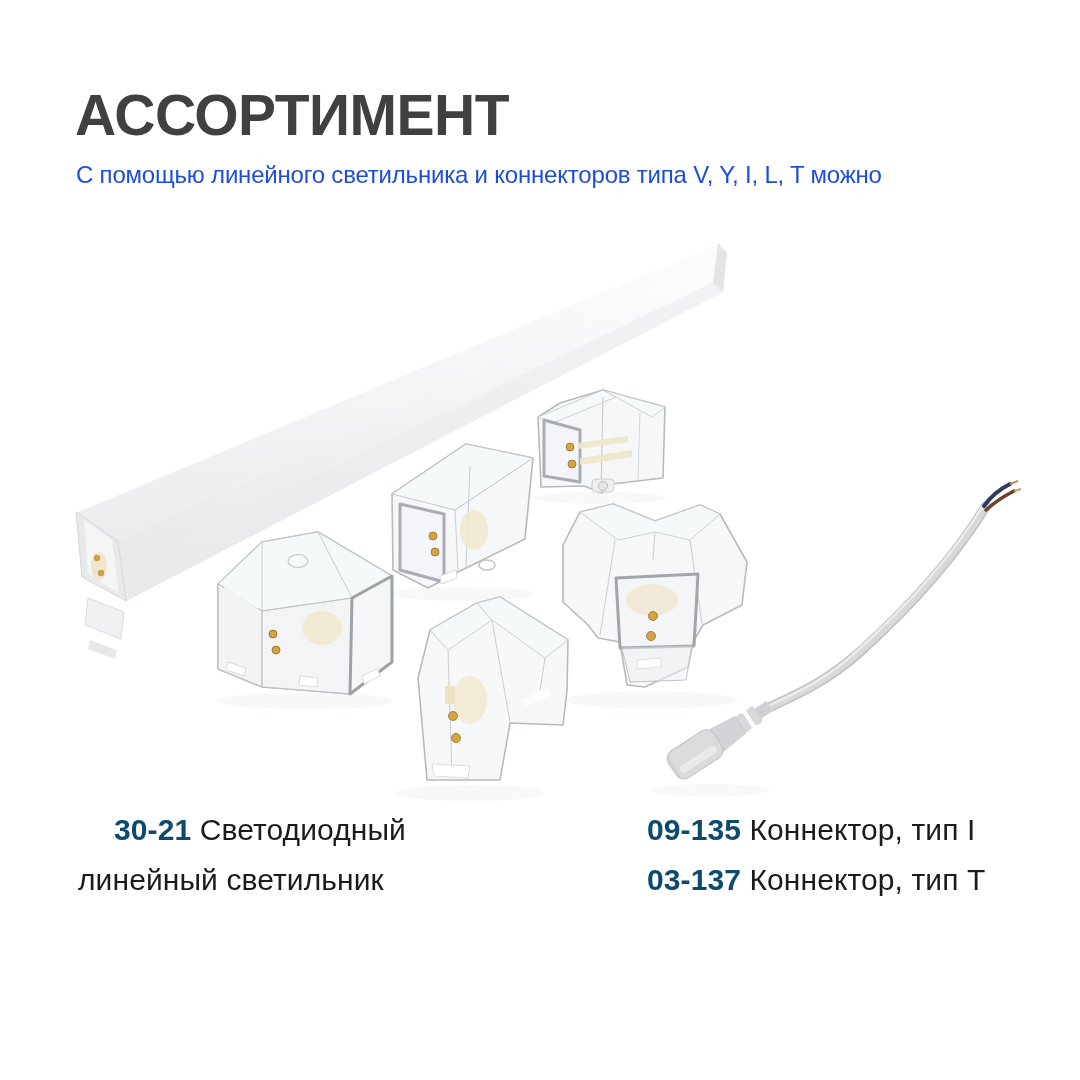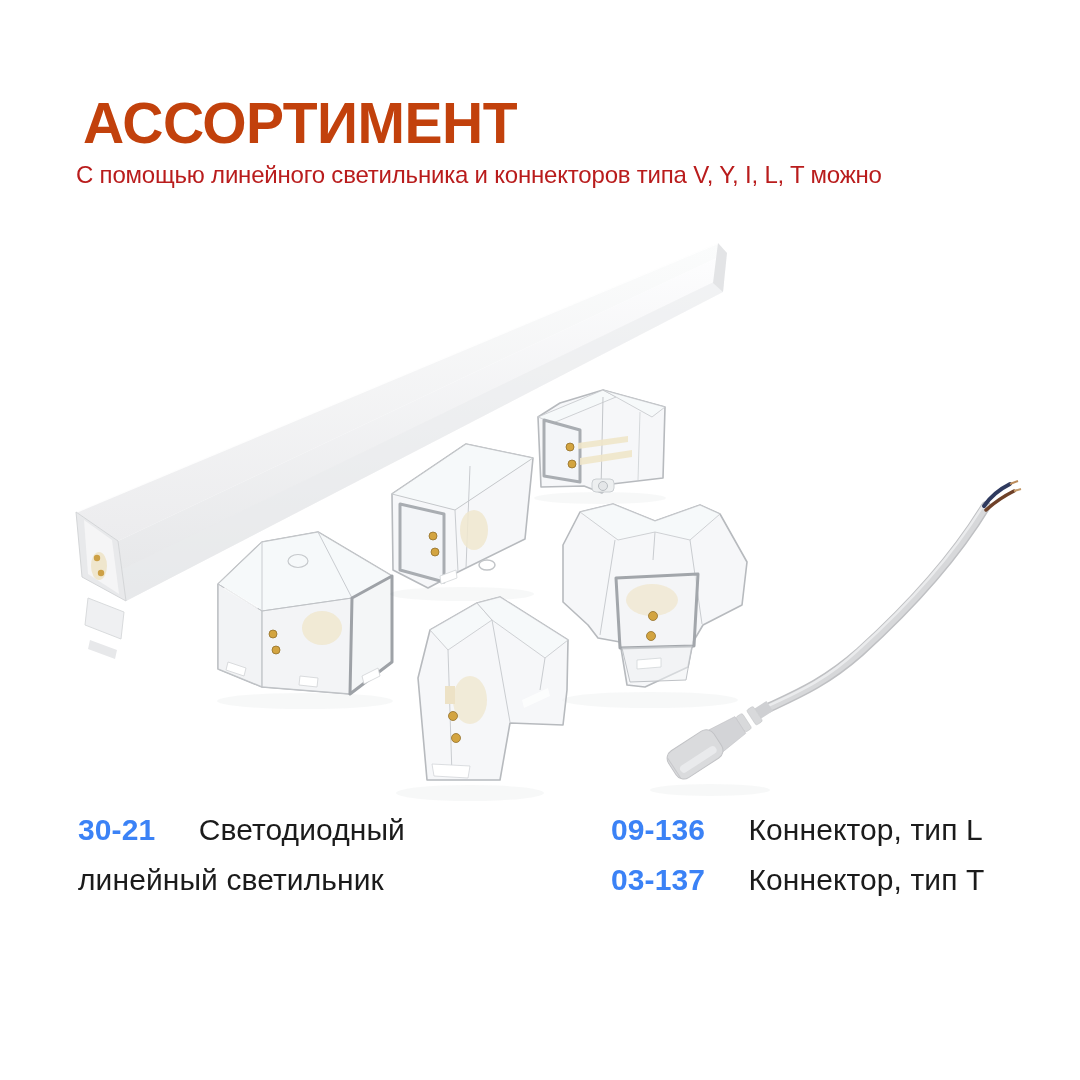--- a/index.html
+++ b/index.html
@@ -1,33 +1,33 @@
 <!DOCTYPE html>
 <html><head>
 <meta charset="utf-8">
 <style>
   html,body{margin:0;padding:0;background:#ffffff;}
   .canvas{
     position:relative;width:1080px;height:1080px;background:#ffffff;overflow:hidden;
     font-family:"Liberation Sans","DejaVu Sans",sans-serif;color:#1b1b1b;
   }
   .title{
-    position:absolute;left:75px;top:84px;margin:8px;
-    font-size:57px;font-weight:700;letter-spacing:-0.5px;color:#c2410c;line-height:1.1;
+    position:absolute;left:75px;top:84px;margin:0;
+    font-size:57px;font-weight:700;letter-spacing:-0.5px;color:#404040;line-height:1.1;
     white-space:nowrap;
   }
   .subtitle{position:absolute;left:76px;top:159px;font-size:24px;line-height:31px;
-    color:#b91c1c;letter-spacing:-0.2px;}
+    color:#1d4ed8;letter-spacing:-0.2px;}
   .subtitle div{white-space:nowrap;}
   .illustration{position:absolute;left:0;top:0;width:1080px;height:1080px;}
   .col{position:absolute;top:805px;font-size:30px;line-height:50px;color:#1b1b1b;letter-spacing:0.1px;}
   .col-left{left:78px;width:438px;}
   .col-right{left:611px;width:470px;}
-  .code{font-weight:700;color:#3b82f6;}
-  .pname{font-weight:400;margin-left:35px;}
+  .code{font-weight:700;color:#0c4a6e;margin-left:36px;}
+  .pname{font-weight:400;}
 </style>
 </head>
 <body>
 
 <div class="canvas">
 
   <h1 class="title">АССОРТИМЕНТ</h1>
 
   <div class="subtitle">
     <div>С помощью линейного светильника и коннекторов типа V, Y, I, L, T можно</div>
@@ -159,17 +159,17 @@
         <line x1="112" y1="-12" x2="112" y2="12" stroke="#c6c7ca" stroke-width="1"></line>
       </g>
     </g>
   </svg>
 
   <div class="col col-left">
     <div><span class="code">30-21</span> <span class="pname">Светодиодный линейный светильник</span></div>
   </div>
 
   <div class="col col-right">
-    <div><span class="code">09-136</span> <span class="pname">Коннектор, тип L</span></div>
+    <div><span class="code">09-135</span> <span class="pname">Коннектор, тип I</span></div>
     <div><span class="code">03-137</span> <span class="pname">Коннектор, тип T</span></div>
   </div>
 
 </div>
 
 </body></html>

